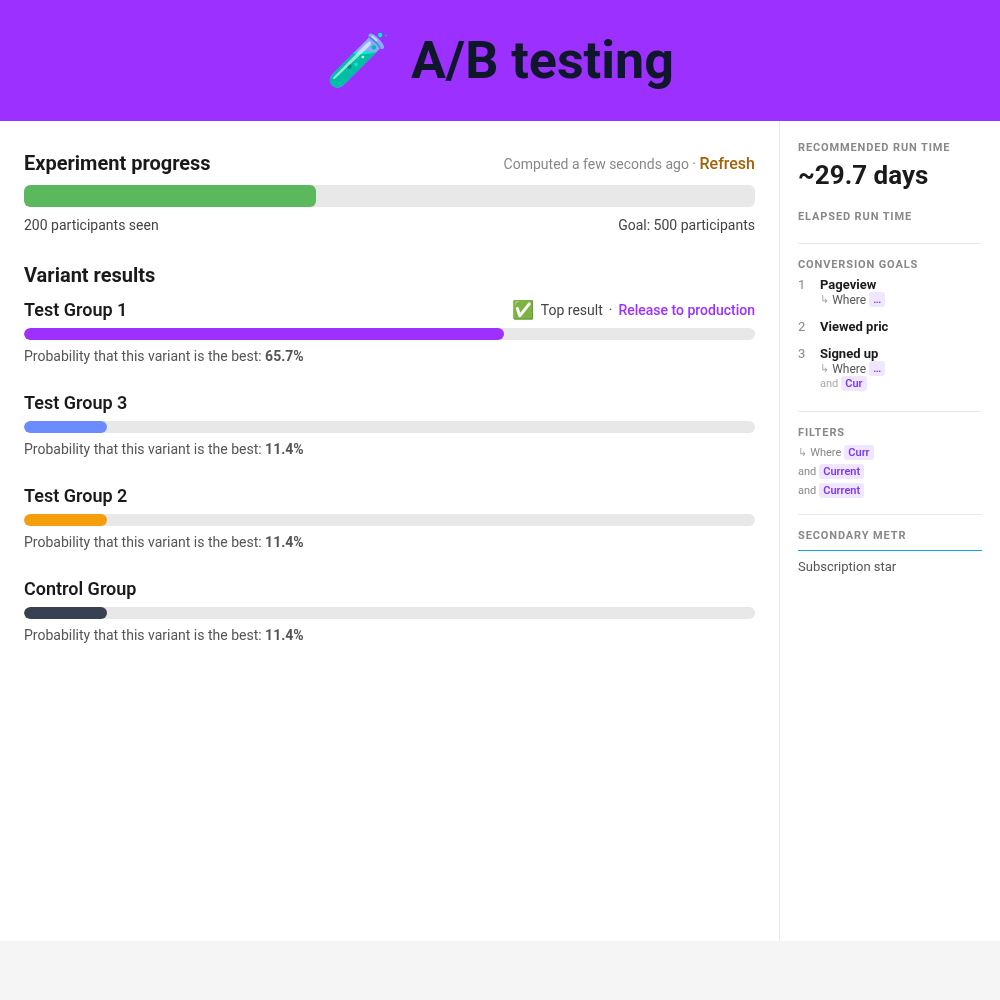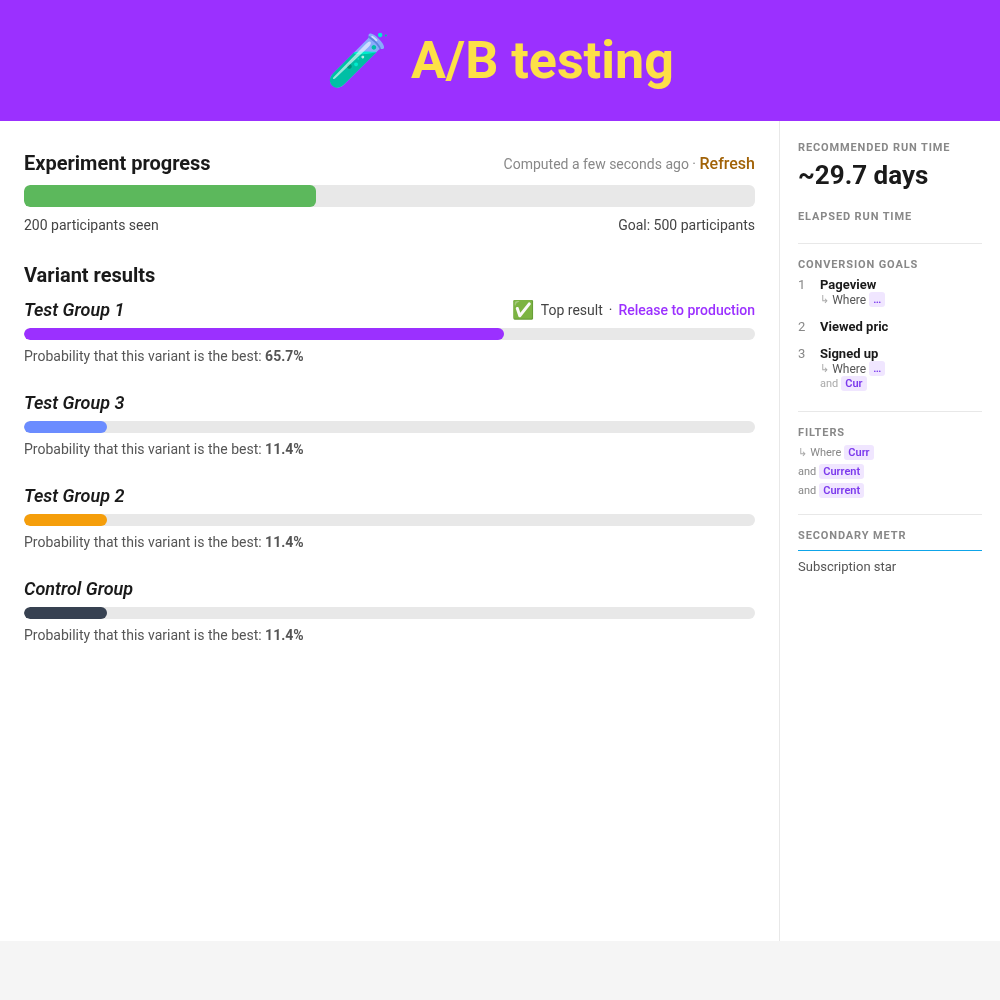--- a/index.html
+++ b/index.html
@@ -13,21 +13,21 @@
       padding: 30px 20px;
       gap: 20px;
     }
     .header-icon {
       font-size: 52px;
       color: white;
     }
     .header-title {
       font-size: 52px;
       font-weight: 700;
-      color: #fde047;
+      color: #0f172a;
     }
 
     .main-container {
       display: flex;
       background: white;
       min-height: 820px;
     }
 
     .left-panel {
       flex: 1;
@@ -101,21 +101,20 @@
     .variant-header {
       display: flex;
       justify-content: space-between;
       align-items: center;
       margin-bottom: 8px;
     }
     .variant-name {
       font-size: 18px;
       font-weight: 600;
       color: #1a1a1a;
-      font-style: italic;
     }
     .top-result-badge {
       display: flex;
       align-items: center;
       gap: 6px;
       font-size: 14px;
       color: #444;
     }
     .checkmark-icon {
       color: #22c55e;

